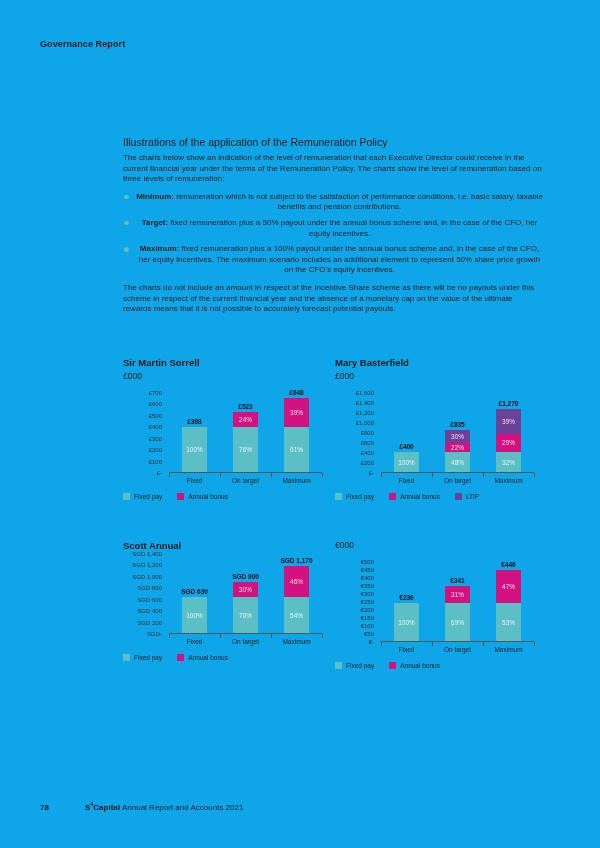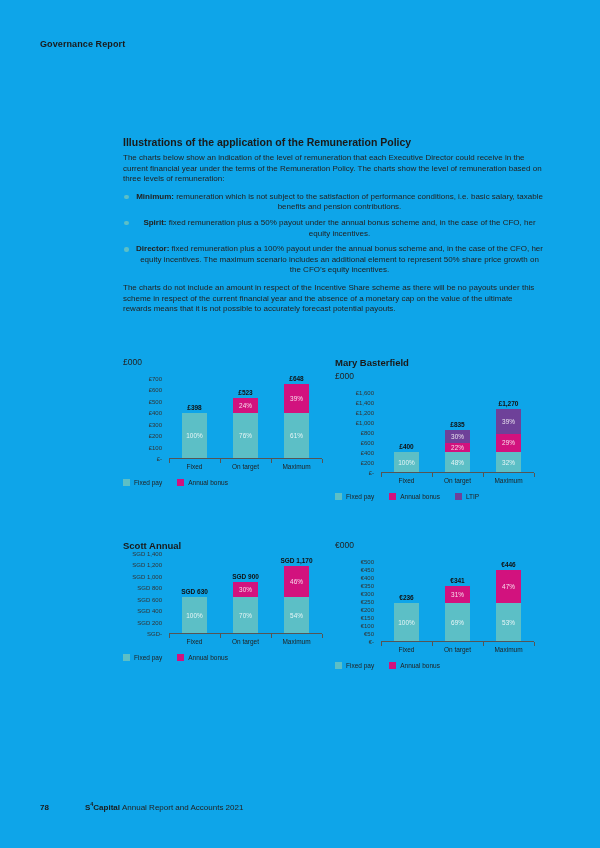--- a/index.html
+++ b/index.html
@@ -12,21 +12,21 @@
   .page { position:absolute; inset:0; background:#0ea5e9; }
 
   
   .eyebrow { position:absolute; left:40px; top:39px; font-size:9px; font-weight:bold; letter-spacing:.1px; }
   .page-title { position:absolute; left:40px; top:55px; font-size:15px; }
   .page-title .tb { font-weight:bold; }
   .page-title .tr { font-weight:normal; }
 
   
   .content { position:absolute; left:123px; top:136px; width:420px; }
-  .sec-heading { font-size:10.5px; font-weight:bold; margin-bottom:5px; }
+  .sec-heading { font-size:10.5px; font-weight:normal; margin-bottom:5px; }
   .body-text { font-size:8px; line-height:10.6px; color:#222; }
   .intro { margin-bottom:7px; }
   .bullets { list-style:none;text-align:center; }
   .bullets li { position:relative; padding-left:13px; margin-bottom:5px; }
   .bullets li .dot {
     position:absolute; left:1px; top:3px; width:4.5px; height:4.5px;
     border-radius:50%; background:#5CBFC6;
   }
   .bullets .lead { font-weight:bold; }
   .outro { margin-top:7px; }
@@ -65,28 +65,29 @@
 
 <div class="page">
 
   <div class="eyebrow">Governance Report</div>
 
   <div class="content">
     <div class="sec-heading">Illustrations of the application of the Remuneration Policy</div>
     <p class="body-text intro">The charts below show an indication of the level of remuneration that each Executive Director could receive in the current financial year under the terms of the Remuneration Policy. The charts show the level of remuneration based on three levels of remuneration:</p>
     <ul class="bullets body-text">
       <li><span class="dot"></span><span class="lead">Minimum:</span><span> remuneration which is not subject to the satisfaction of performance conditions, i.e. basic salary, taxable benefits and pension contributions.</span></li>
-      <li><span class="dot"></span><span class="lead">Spirit:</span><span> fixed remuneration plus a 50% payout under the annual bonus scheme and, in the case of the CFO, her equity incentives.</span></li>
-      <li><span class="dot"></span><span class="lead">Director:</span><span> fixed remuneration plus a 100% payout under the annual bonus scheme and, in the case of the CFO, her equity incentives. The maximum scenario includes an additional element to represent 50% share price growth on the CFO’s equity incentives.</span></li>
+      <li><span class="dot"></span><span class="lead">Target:</span><span> fixed remuneration plus a 50% payout under the annual bonus scheme and, in the case of the CFO, her equity incentives.</span></li>
+      <li><span class="dot"></span><span class="lead">Maximum:</span><span> fixed remuneration plus a 100% payout under the annual bonus scheme and, in the case of the CFO, her equity incentives. The maximum scenario includes an additional element to represent 50% share price growth on the CFO’s equity incentives.</span></li>
     </ul>
     <p class="body-text outro">The charts do not include an amount in respect of the Incentive Share scheme as there will be no payouts under this scheme in respect of the current financial year and the absence of a monetary cap on the value of the ultimate rewards means that it is not possible to accurately forecast potential payouts.</p>
   </div>
 
   <div class="charts" id="charts">
       <div class="chart">
+        <div class="chart-title">Sir Martin Sorrell</div>
         <div class="chart-unit">£000</div>
         <div class="plot-row">
           <div class="ylabels">
             <span style="top: 0px;">£700</span>
             <span style="top: 11.4286px;">£600</span>
             <span style="top: 22.8571px;">£500</span>
             <span style="top: 34.2857px;">£400</span>
             <span style="top: 45.7143px;">£300</span>
             <span style="top: 57.1429px;">£200</span>
             <span style="top: 68.5714px;">£100</span>

